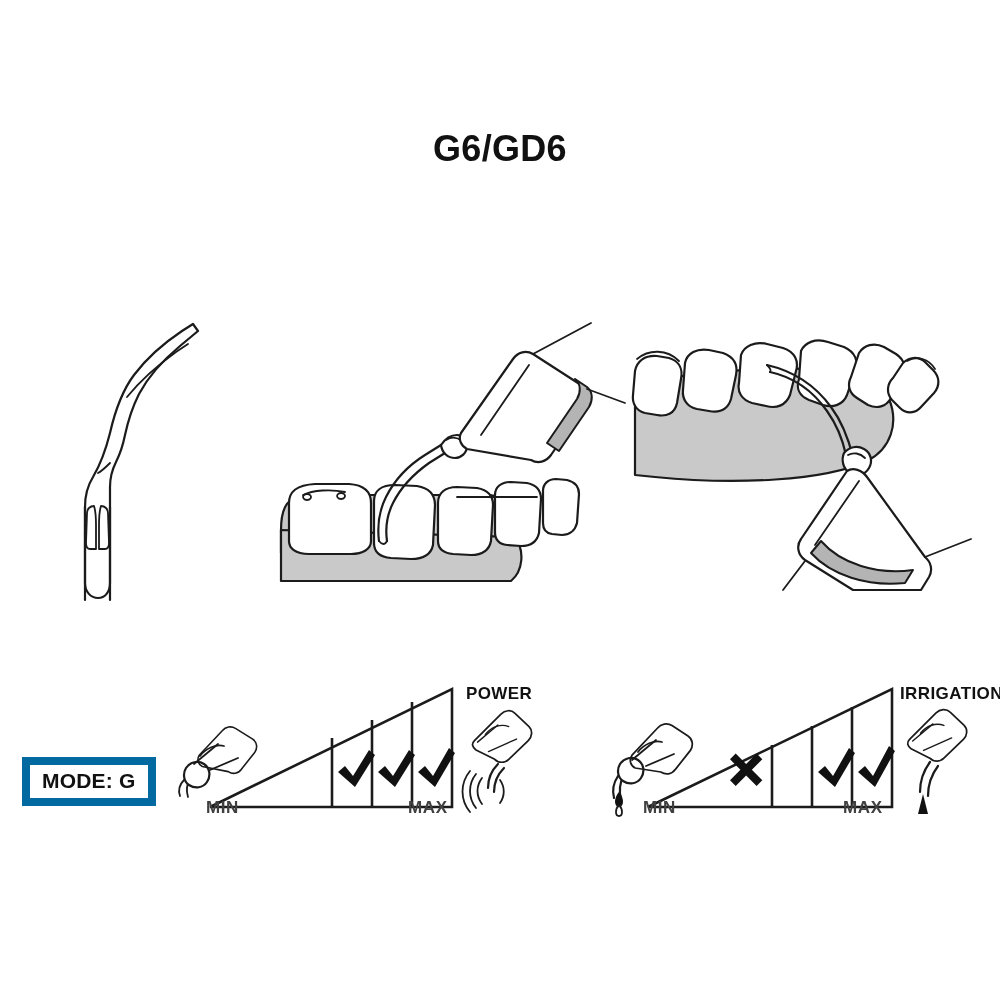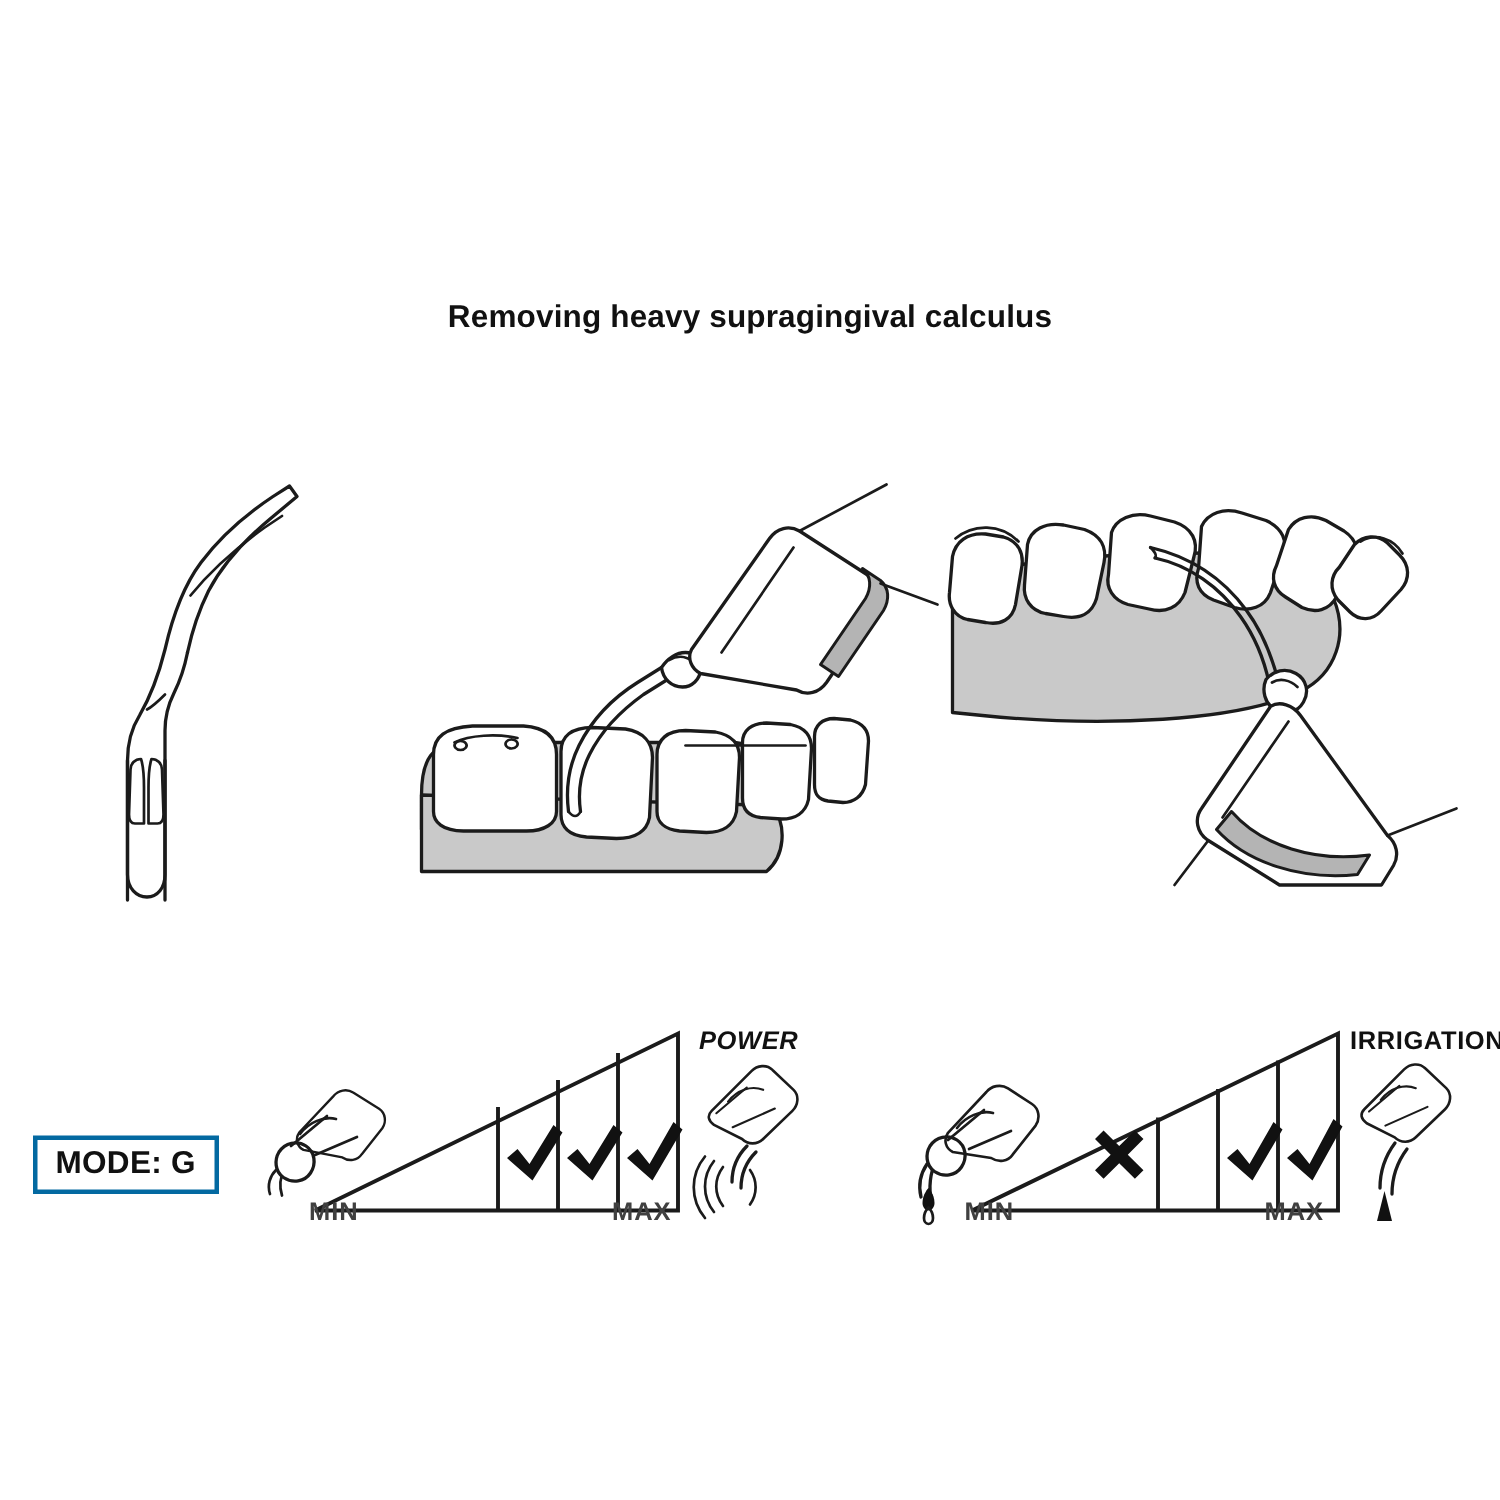--- a/index.html
+++ b/index.html
@@ -29,41 +29,41 @@
 
   
   .fig{position:absolute;}
   #fig-tip{left:30px;top:275px;width:230px;height:330px;}
   #fig-buccal{left:275px;top:345px;width:320px;height:240px;}
   #fig-arch{left:615px;top:325px;width:370px;height:265px;}
 
   
   .mode-box{
     position:absolute;left:22px;top:757px;
-    border:3px solid #0369a1;
+    border:8px solid #0369a1;
     padding:5px 12px 6px 12px;
     background:#fff;
   }
   .mode-box span{
     font-size:21px;font-weight:bold;letter-spacing:.2px;color:#111;
     line-height:1;
     white-space:nowrap;
   }
 
   
   .scale{position:absolute;}
   #scale-power{left:170px;top:672px;width:390px;height:150px;}
   #scale-irrigation{left:600px;top:672px;width:400px;height:150px;}
 
   .scale-label{
     position:absolute;
     font-size:17px;font-weight:bold;letter-spacing:.4px;color:#111;
     white-space:nowrap;
   }
-  #lbl-power{left:466px;top:684px;font-style:italic;}
+  #lbl-power{left:466px;top:684px;}
   #lbl-irrigation{left:900px;top:684px;}
 
   .endcap{
     position:absolute;
     font-size:17px;font-weight:bold;letter-spacing:.6px;color:#404040;
   }
   #power-min{left:206px;top:798px;}
   #power-max{left:408px;top:798px;}
   #irr-min{left:643px;top:798px;}
   #irr-max{left:843px;top:798px;}
@@ -77,22 +77,22 @@
   .band{fill:#b4b4b4;stroke:#1b1b1b;stroke-width:2;stroke-linejoin:round;}
   .tri{fill:none;stroke:#1b1b1b;stroke-width:2.6;stroke-linejoin:miter;}
   .div{stroke:#1b1b1b;stroke-width:2.6;}
   .mark{fill:#111111;}
 </style>
 </head>
 <body>
 
 <div id="sheet">
 
-
-  <div class="subtitle">Removing heavy supragingival calculus</div>
+  <div class="title">G6/GD6</div>
+
 
   <div class="fig" id="fig-tip">
     <svg width="230" height="330" viewBox="0 0 230 330">
       <g>
 
         <path class="ln" d="M55 325
                             L55 232
                             C55 220 58 210 63 202
                             C70 190 76 174 80 158
                             C85 136 92 116 104 100

